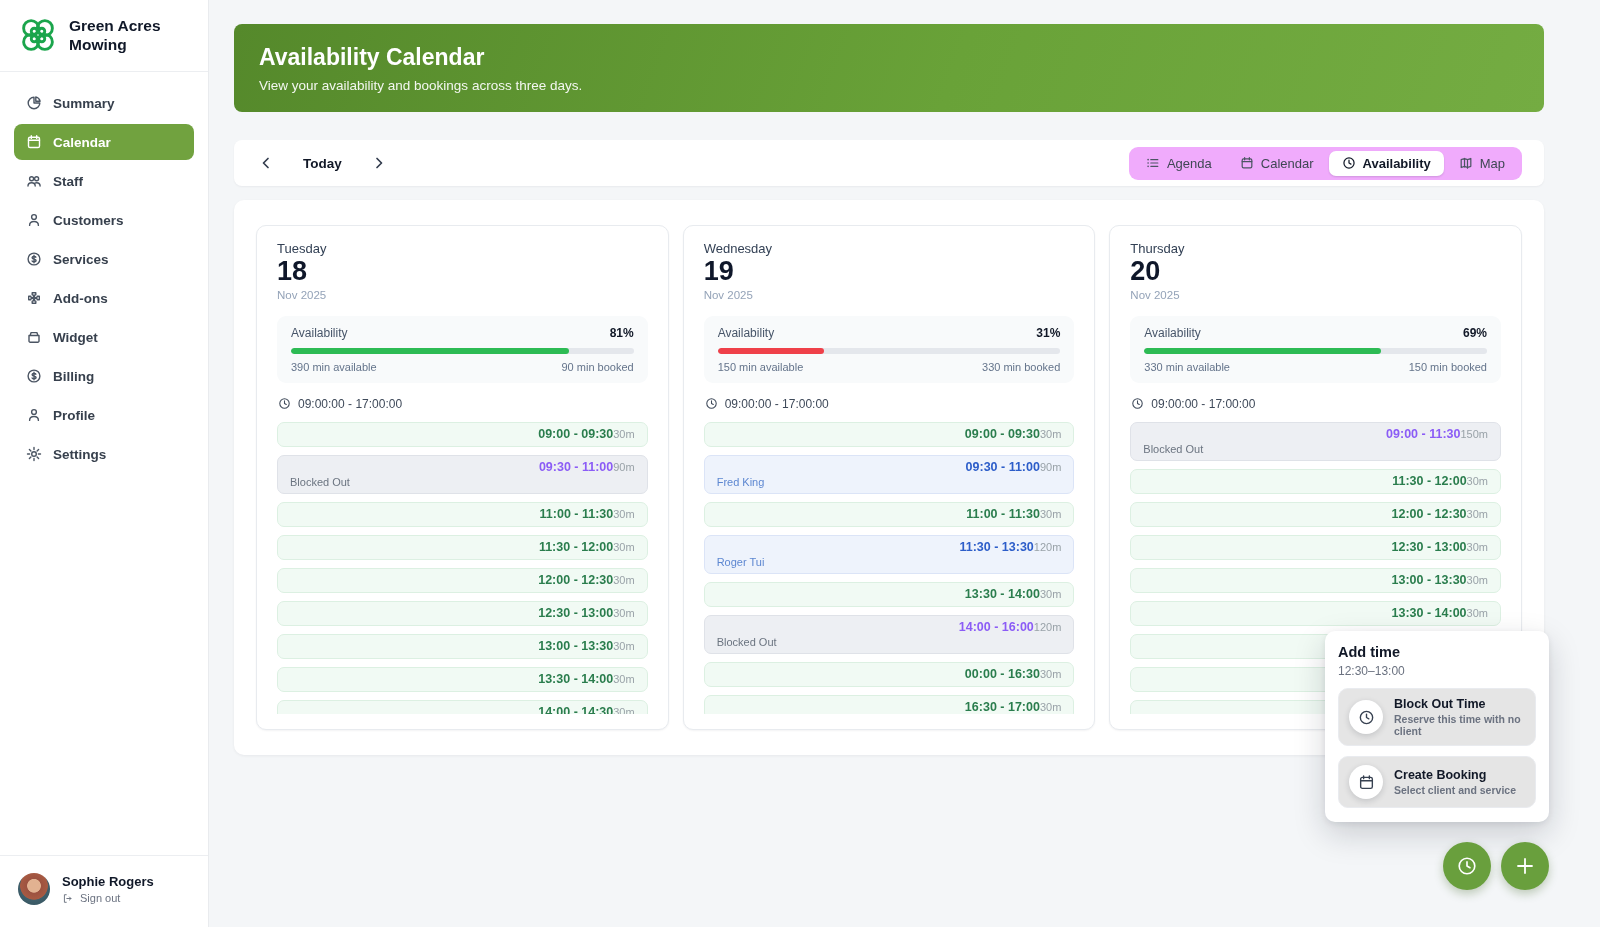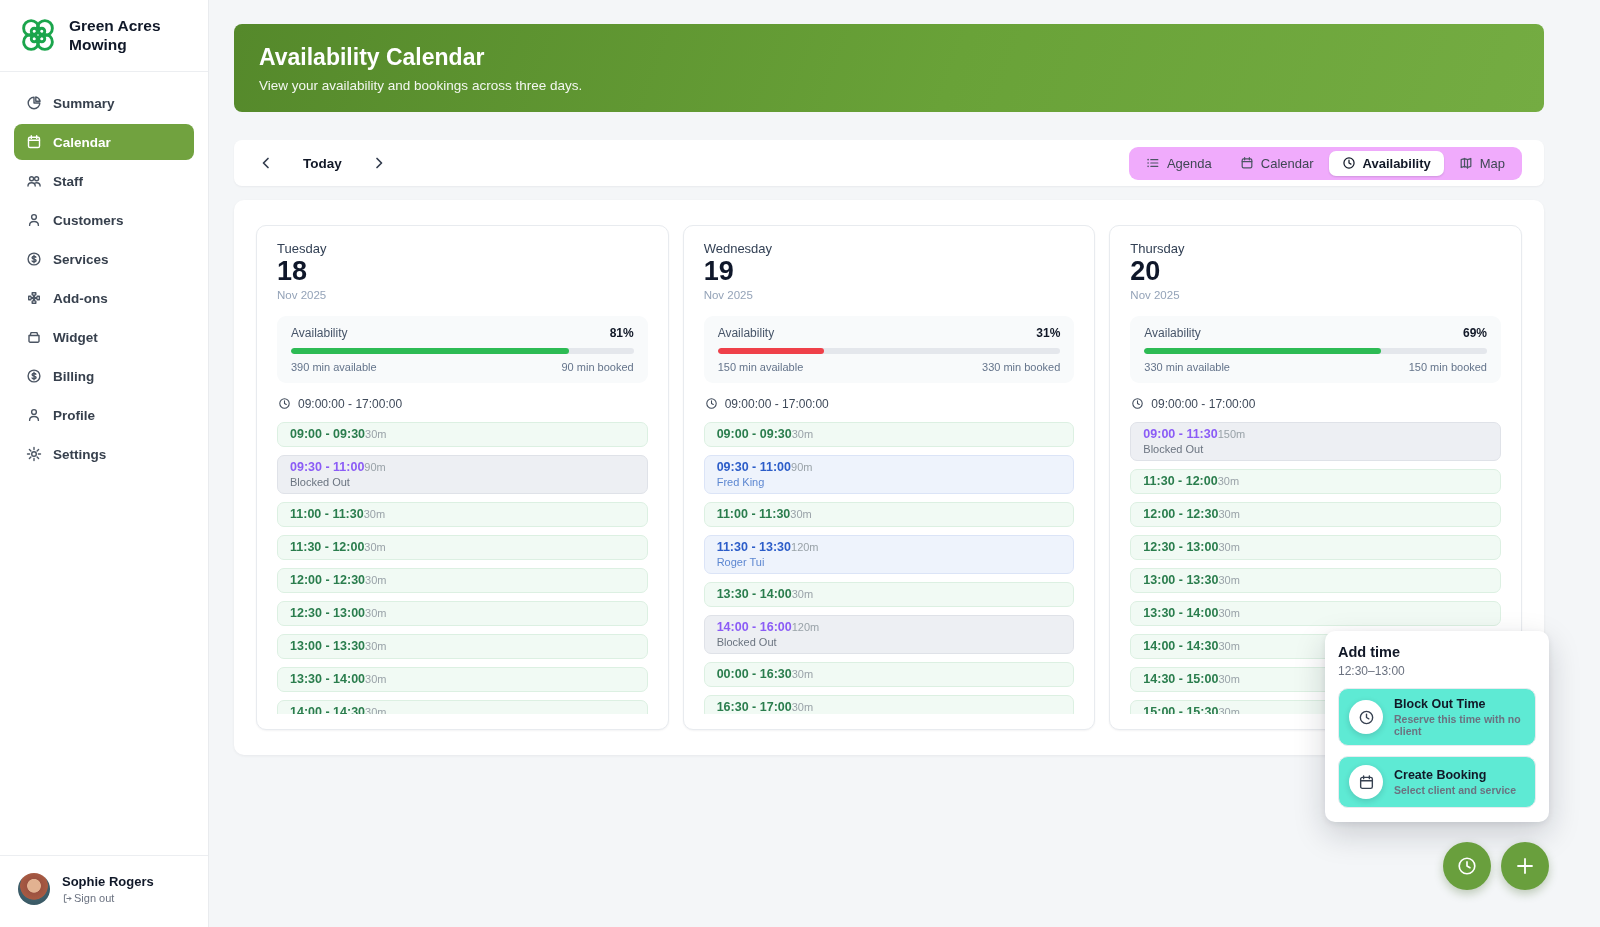--- a/index.html
+++ b/index.html
@@ -14,21 +14,21 @@
   .side-divider { border-top:1px solid #eceef1; }
   .nav { padding:13px 14px 0; flex:1; }
   .nav-item { display:flex; align-items:center; gap:11px; height:36px; padding:0 12px; border-radius:8px; margin-bottom:3px; color:#37404d; font-size:13.5px; cursor:pointer;font-weight:bold; }
   .nav-item svg { stroke:#4b5563; fill:none; stroke-width:1.4; stroke-linecap:round; stroke-linejoin:round; }
   .nav-item.active { background:#71a23f; color:#fff; font-weight:bold; }
   .nav-item.active svg { stroke:#fff; }
   .side-user { border-top:1px solid #eceef1; padding:17px 18px 22px; display:flex; align-items:center; gap:12px; }
   .avatar { width:32px; height:32px; border-radius:50%; flex:none;
     background: radial-gradient(circle at 50% 40%, #e2b291 26%, #9c5240 29%, #a85a42 54%, #3f5f6b 57%, #32505c 100%); }
   .user-name { font-size:13px; font-weight:bold; color:#101828; }
-  .signout { display:flex; align-items:center; gap:1px; font-size:11px; color:#6b7280; margin-top:3px; cursor:pointer; }
+  .signout { display:flex; align-items:center; gap:7px; font-size:11px; color:#6b7280; margin-top:3px; cursor:pointer; }
   .signout svg { stroke:#6b7280; fill:none; stroke-width:1.4; stroke-linecap:round; stroke-linejoin:round; }
 
   
   .main { margin-left:210px; padding:24px 56px 0 24px; }
   .banner { height:88px; border-radius:8px; background:linear-gradient(110deg,#55892b 0%,#69a238 55%,#74ac42 100%); padding:0 25px; display:flex; flex-direction:column; justify-content:center; }
   .banner h1 { color:#fff; font-size:23px; margin-bottom:7px; }
   .banner p { color:rgba(255,255,255,.93); font-size:13.5px; }
 
   .toolbar { margin-top:28px; background:#fff; border-radius:8px; height:46px; display:flex; align-items:center; justify-content:space-between; padding:0 22px; box-shadow:0 1px 2px rgba(16,24,40,.05); }
   .nav-arrows { display:flex; align-items:center; gap:27px; }
@@ -61,40 +61,40 @@
   .bar-fill { height:100%; border-radius:99px; }
   .bar-fill.green { background:#2dbb54; }
   .bar-fill.red   { background:#ef4049; }
   .avail-bottom { display:flex; justify-content:space-between; font-size:11px; color:#64748b; }
 
   .hours { display:flex; align-items:center; gap:7px; margin:14px 1px 11px; font-size:12px; color:#3f4a5a; }
   .hours svg { stroke:#3f4a5a; fill:none; stroke-width:1.3; stroke-linecap:round; stroke-linejoin:round; }
 
   .slots { display:flex; flex-direction:column; gap:8px; flex:1; overflow:hidden; }
   .slot { border-radius:7px; border:1px solid; padding:4px 12px 5px; flex:none; cursor:pointer; }
-  .slot-head { display:flex; justify-content:flex-start; align-items:center; }
+  .slot-head { display:flex; justify-content:flex-end; align-items:center; }
   .slot-time { font-size:12.5px; font-weight:bold; }
   .slot-duration { font-size:11px; color:#99a2a8; }
   .slot-note { display:block; font-size:11px; margin-top:2px; }
   .slot-note:empty { display:none; }
   .slot.available { background:#f1faf4; border-color:#dcf0e2; }
   .slot.available .slot-time { color:#2a7d4d; }
   .slot.booking { background:#eef3fc; border-color:#dbe4f7; }
   .slot.booking .slot-time { color:#2c5dc9; }
   .slot.booking .slot-note { color:#5d87d1; }
   .slot.blocked { background:#edeff3; border-color:#dfe2e8; }
   .slot.blocked .slot-time { color:#8b5cf6; }
   .slot.blocked .slot-note { color:#6b7480; }
 
   
   .popup { position:absolute; left:1325px; top:631px; width:224px; background:#fff; border-radius:10px; padding:13px 13px 14px; z-index:50;
     box-shadow:0 12px 32px rgba(16,24,40,.18), 0 2px 6px rgba(16,24,40,.08); }
   .popup-title { font-size:14.5px; font-weight:bold; color:#111827; }
   .popup-time { font-size:12px; color:#6b7280; margin-top:4px; }
-  .popup-option { margin-top:10px; border:1px solid #e9ebef; border-radius:10px; padding:8px 10px; display:flex; align-items:center; gap:11px; background:#5eead4; cursor:pointer; }
+  .popup-option { margin-top:10px; border:1px solid #e9ebef; border-radius:10px; padding:8px 10px; display:flex; align-items:center; gap:11px; background:#e5e5e5; cursor:pointer; }
   .opt-icon { width:34px; height:34px; border-radius:50%; background:#fff; box-shadow:0 2px 6px rgba(16,24,40,.16); display:flex; align-items:center; justify-content:center; flex:none; }
   .opt-icon svg { stroke:#374151; fill:none; stroke-width:1.3; stroke-linecap:round; stroke-linejoin:round; }
   .opt-title { font-size:12.5px; font-weight:bold; color:#111827; }
   .opt-desc { font-size:10.5px; color:#6b7280; margin-top:2px;font-weight:bold; }
 
   
   .fab { position:absolute; width:48px; height:48px; border-radius:50%; background:#699f3d; border:none; display:flex; align-items:center; justify-content:center; cursor:pointer; box-shadow:0 4px 10px rgba(50,90,20,.28); z-index:60; }
   .fab svg { stroke:#fff; fill:none; stroke-width:1.8; stroke-linecap:round; stroke-linejoin:round; }
   .fab.clock { left:1443px; top:842px; }
   .fab.plus  { left:1501px; top:842px; }

